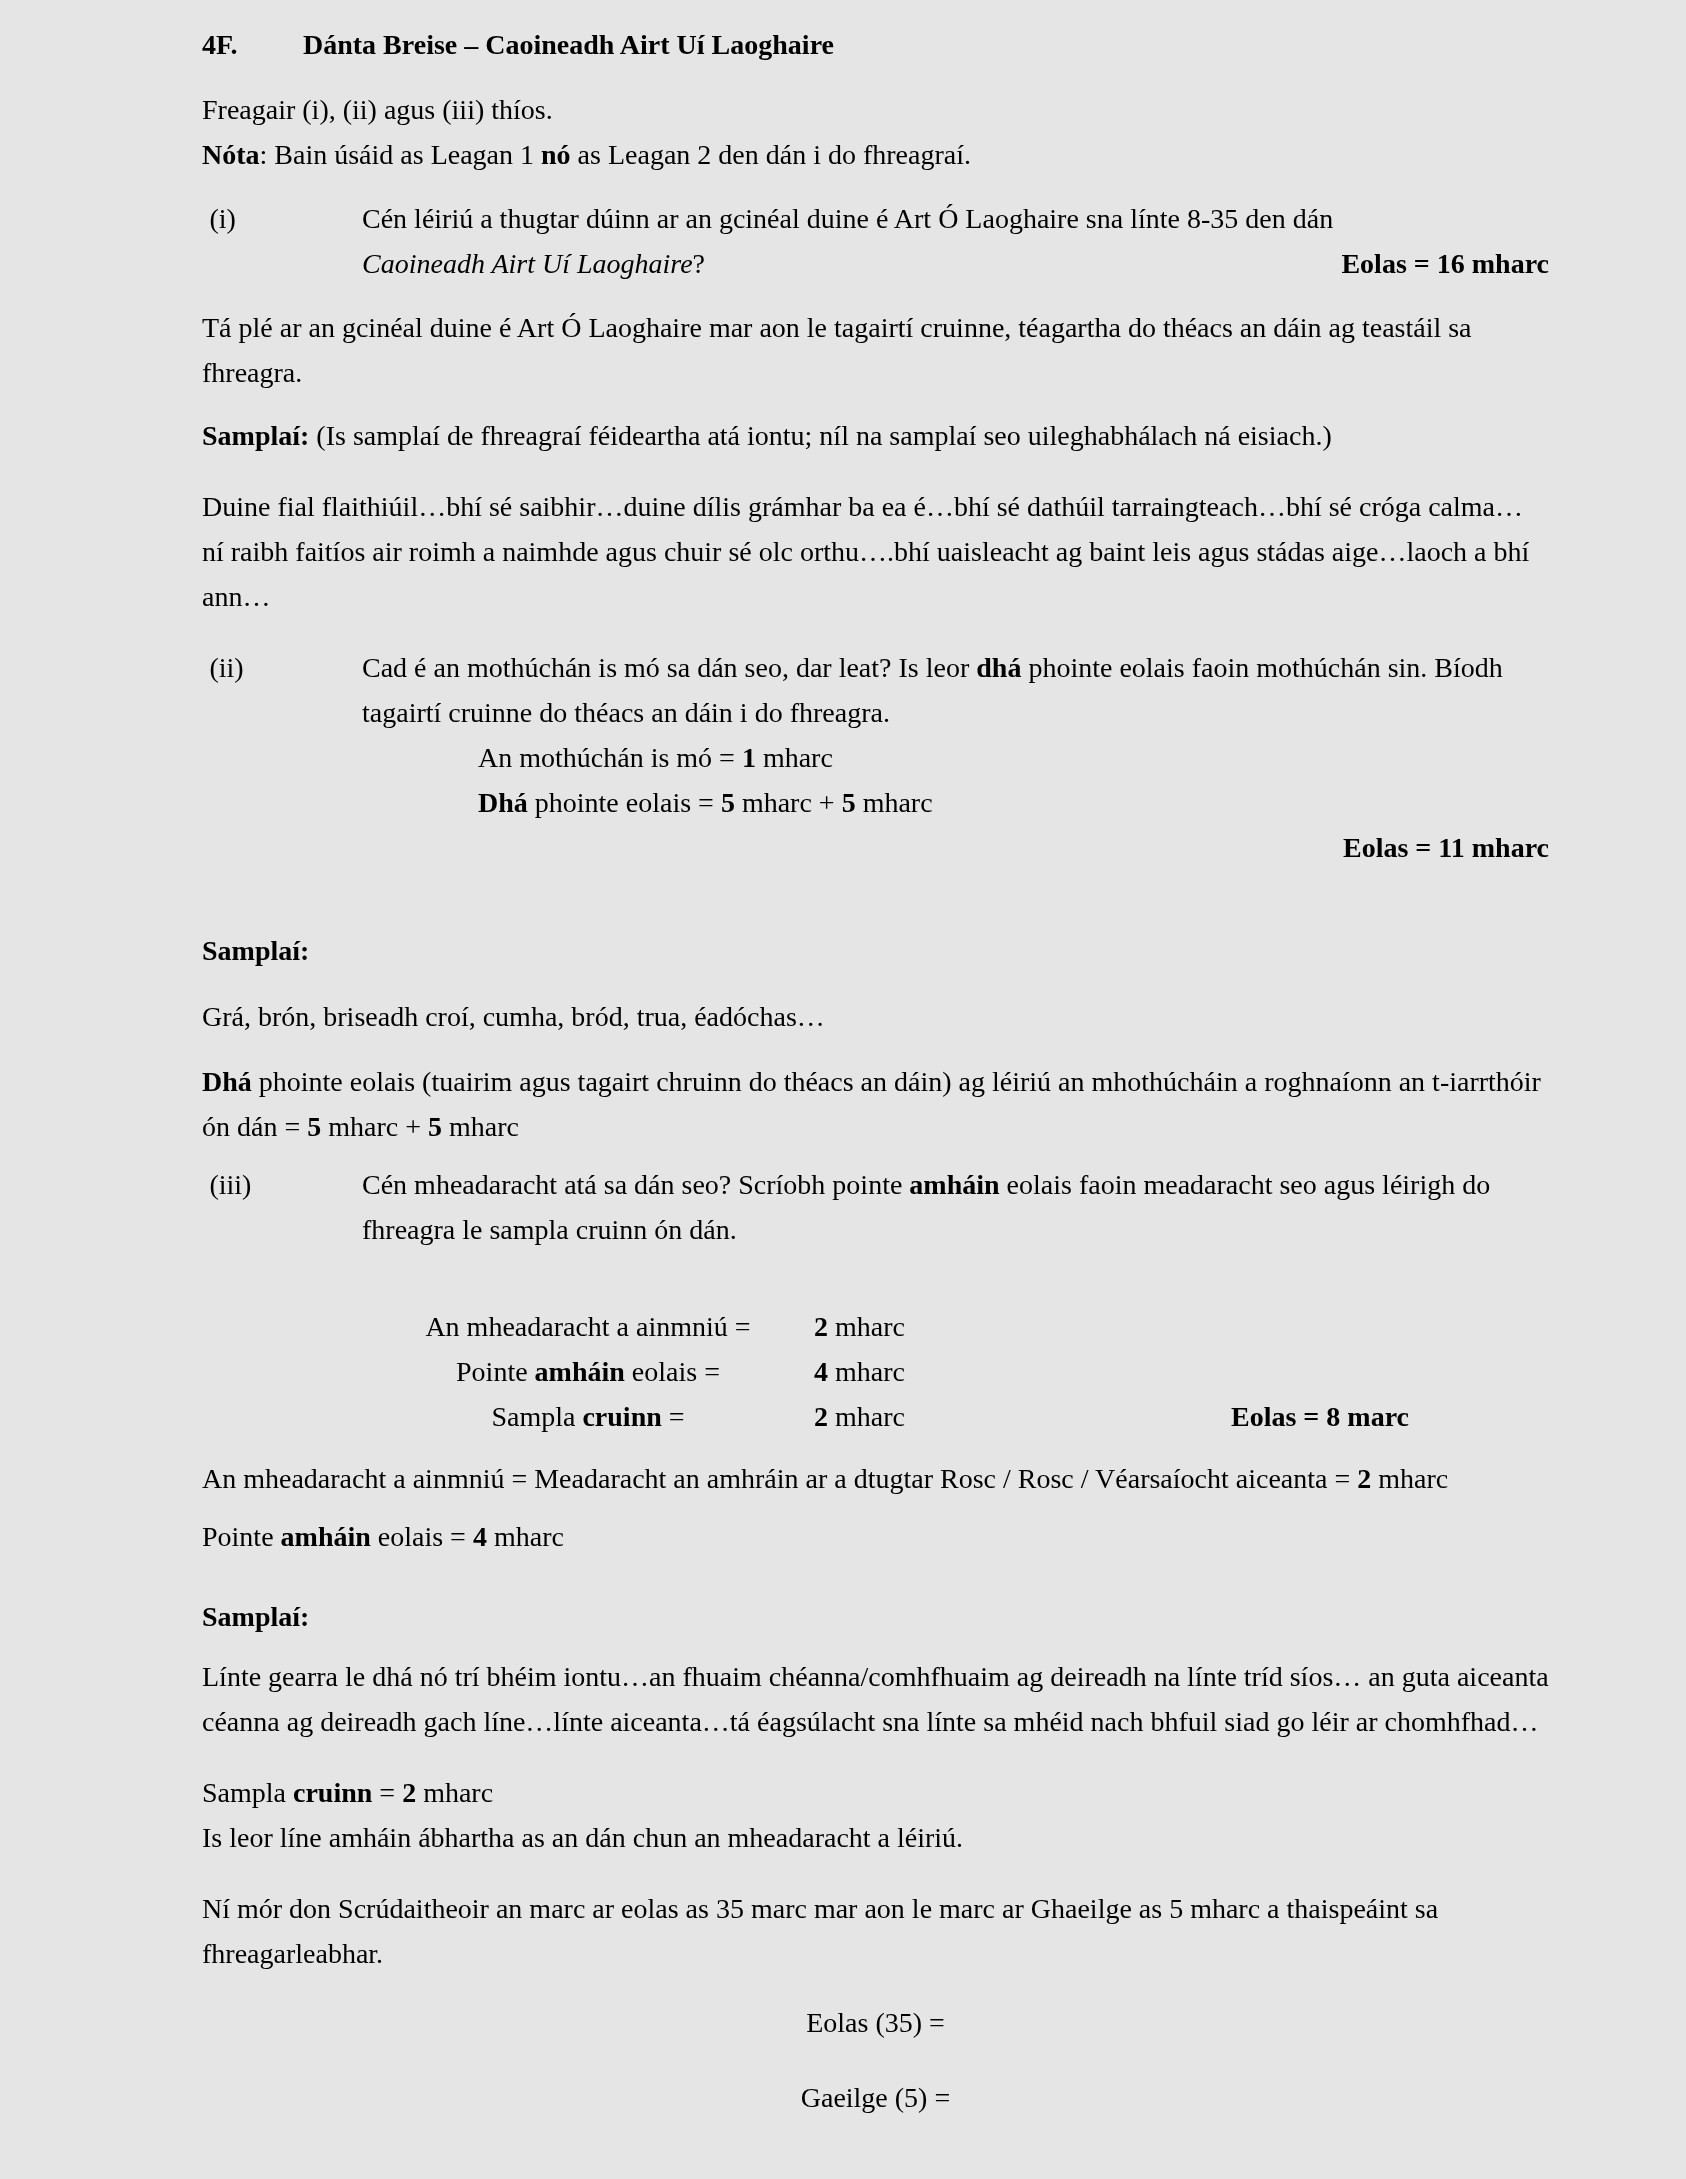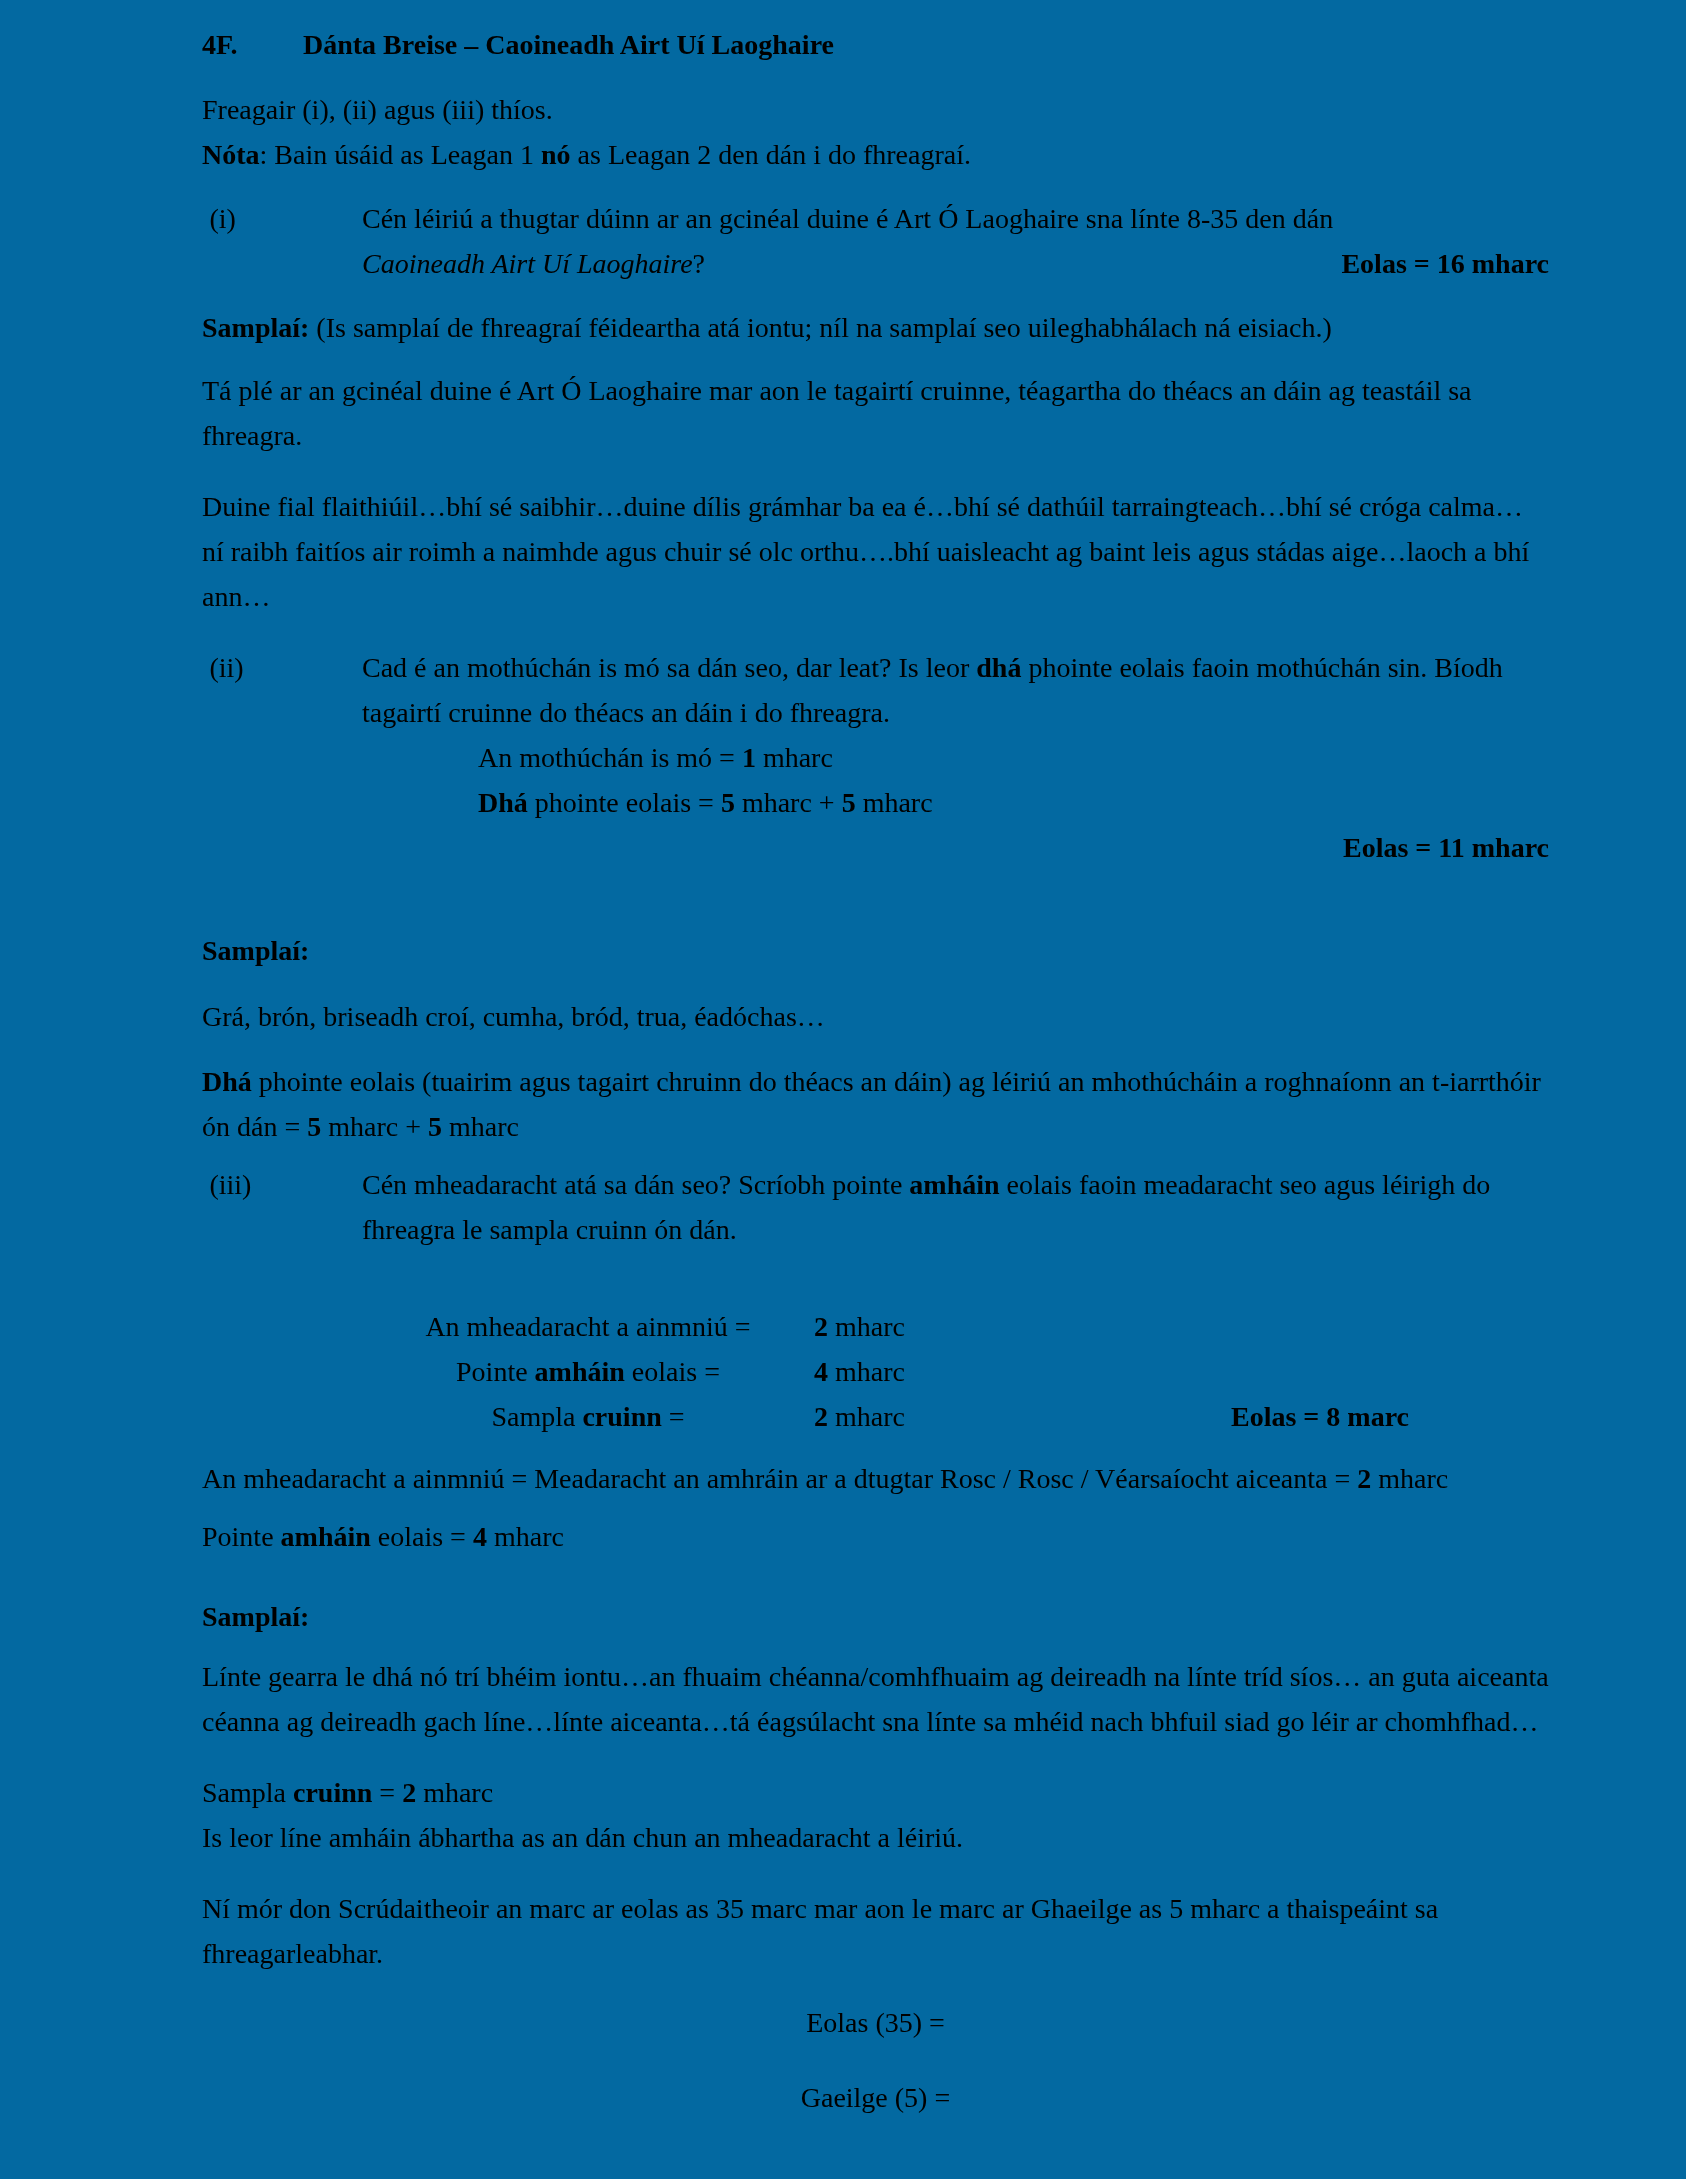--- a/index.html
+++ b/index.html
@@ -14,21 +14,21 @@
     color: #000000;
     font-family: "Liberation Serif", "DejaVu Serif", serif;
     font-size: 28px;
     line-height: 45px;
   }
   .page {
     box-sizing: border-box;
     width: 1686px;
     min-height: 2180px;
     padding: 22px 137px 0 202px;
-    background: #0369a1;
+    background: #e5e5e5;
   }
   p { margin: 0; }
   .b { font-weight: bold; }
   .i { font-style: italic; }
   .title { font-weight: bold; margin-bottom: 20.4px; white-space: nowrap; }
   .tnum { display: inline-block; width: 101px; }
   .nowrap { white-space: nowrap; }
   .right { text-align: right; }
   .center { text-align: center; }
 
@@ -75,23 +75,23 @@
     <span class="qlabel">(i)</span>
     <div class="qbody">
       <p class="nowrap">Cén léiriú a thugtar dúinn ar an gcinéal duine é Art Ó Laoghaire sna línte 8-35 den dán</p>
       <div class="split">
         <p><span class="i">Caoineadh Airt Uí Laoghaire</span><span>?</span></p>
         <span class="b">Eolas = 16 mharc</span>
       </div>
     </div>
   </section>
 
+  <p class="mt20">Tá plé ar an gcinéal duine é Art Ó Laoghaire mar aon le tagairtí cruinne, téagartha do théacs an dáin ag teastáil sa fhreagra.</p>
+
   <p class="mt20"><span class="b">Samplaí:</span><span> (Is samplaí de fhreagraí féideartha atá iontu; níl na samplaí seo uileghabhálach ná eisiach.)</span></p>
-
-  <p class="mt20">Tá plé ar an gcinéal duine é Art Ó Laoghaire mar aon le tagairtí cruinne, téagartha do théacs an dáin ag teastáil sa fhreagra.</p>
 
   <p class="mt28">Duine fial flaithiúil…bhí sé saibhir…duine dílis grámhar ba ea é…bhí sé dathúil tarraingteach…bhí sé cróga calma… ní raibh faitíos air roimh a naimhde agus chuir sé olc orthu….bhí uaisleacht ag baint leis agus stádas aige…laoch a bhí ann…</p>
 
   <section class="q mt28">
     <span class="qlabel">(ii)</span>
     <div class="qbody">
       <p><span>Cad é an mothúchán is mó sa dán seo, dar leat? Is leor </span><span class="b">dhá</span><span> phointe eolais faoin mothúchán sin. Bíodh tagairtí cruinne do théacs an dáin i do fhreagra.</span></p>
       <p class="sub"><span>An mothúchán is mó = </span><span class="b">1</span><span> mharc</span></p>
       <p class="sub"><span class="b">Dhá</span><span> phointe eolais = </span><span class="b">5</span><span> mharc + </span><span class="b">5</span><span> mharc</span></p>
       <p class="right b">Eolas = 11 mharc</p>

